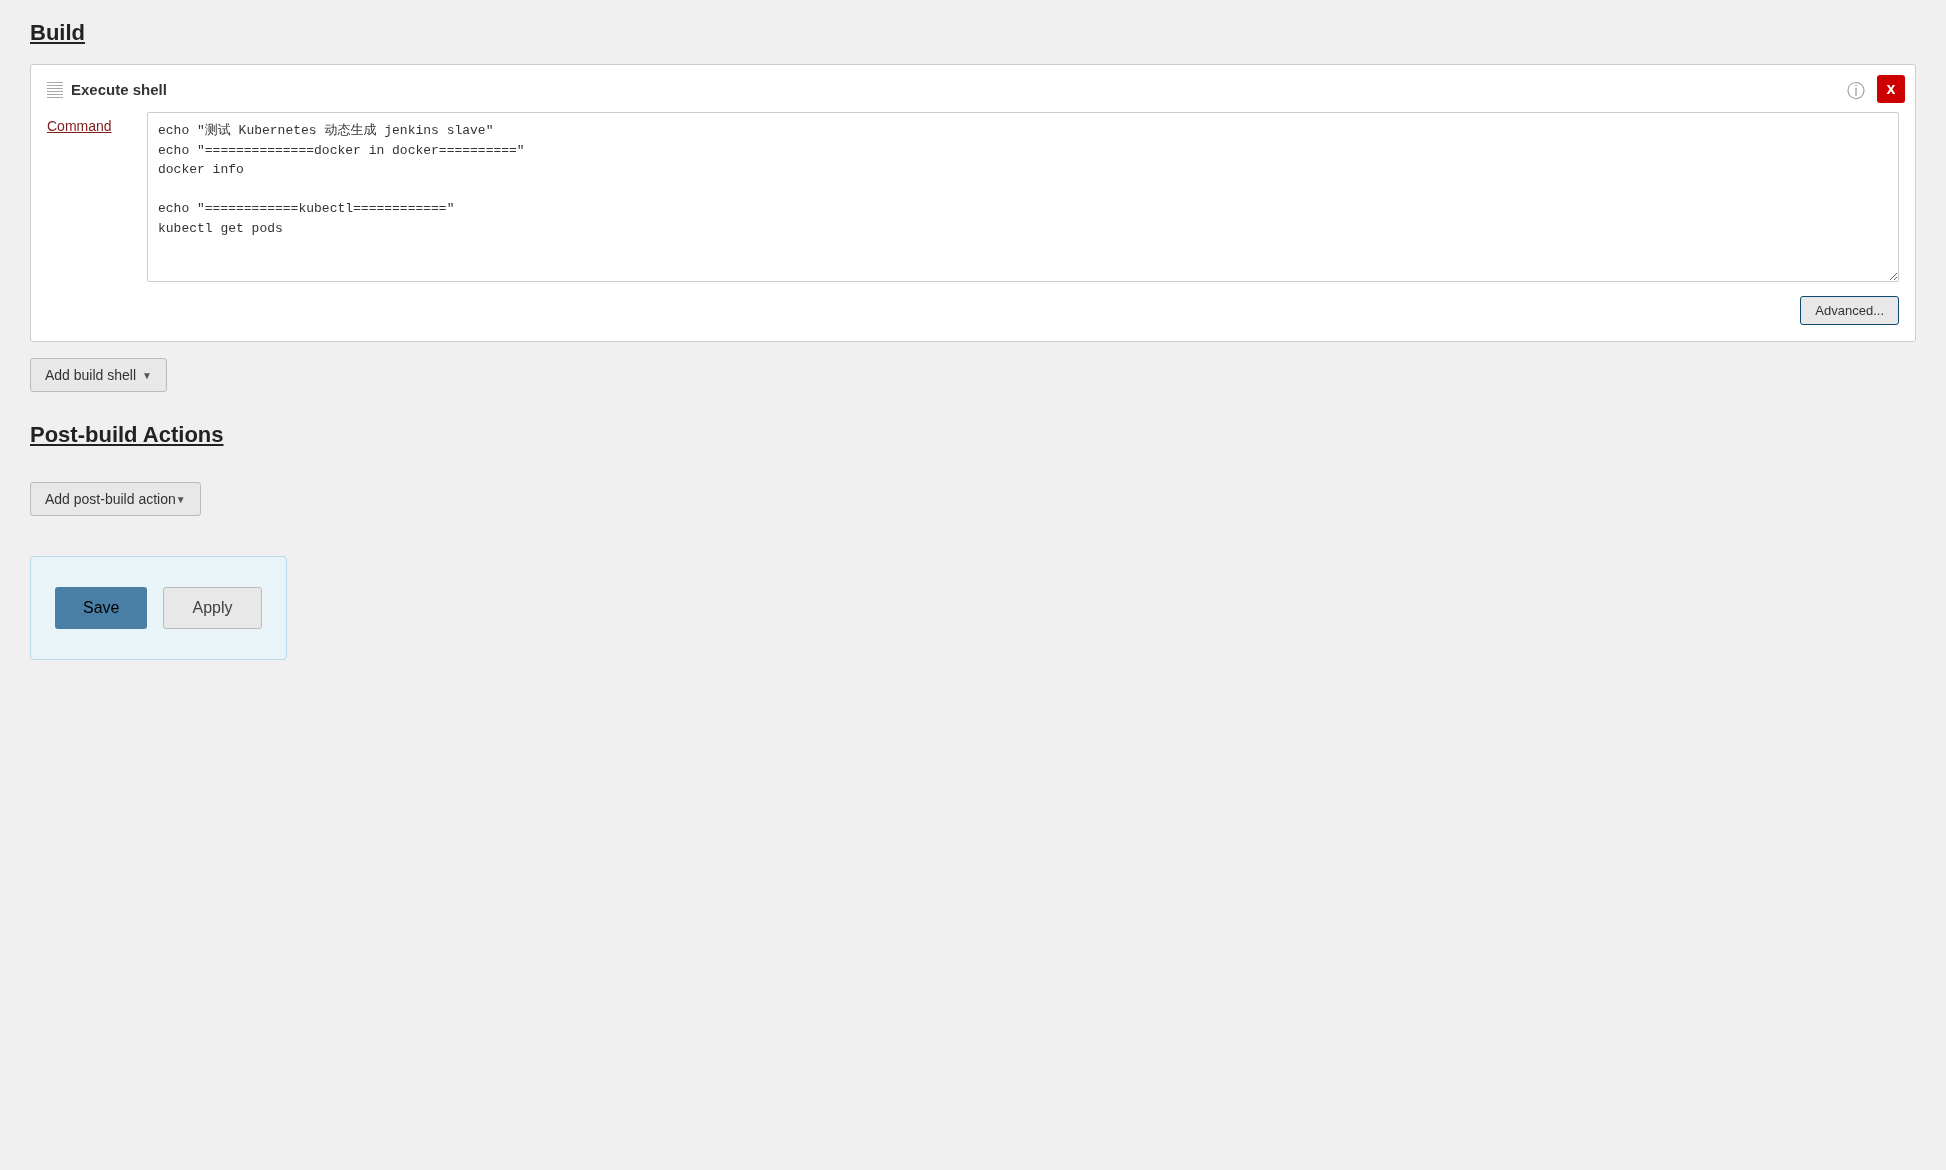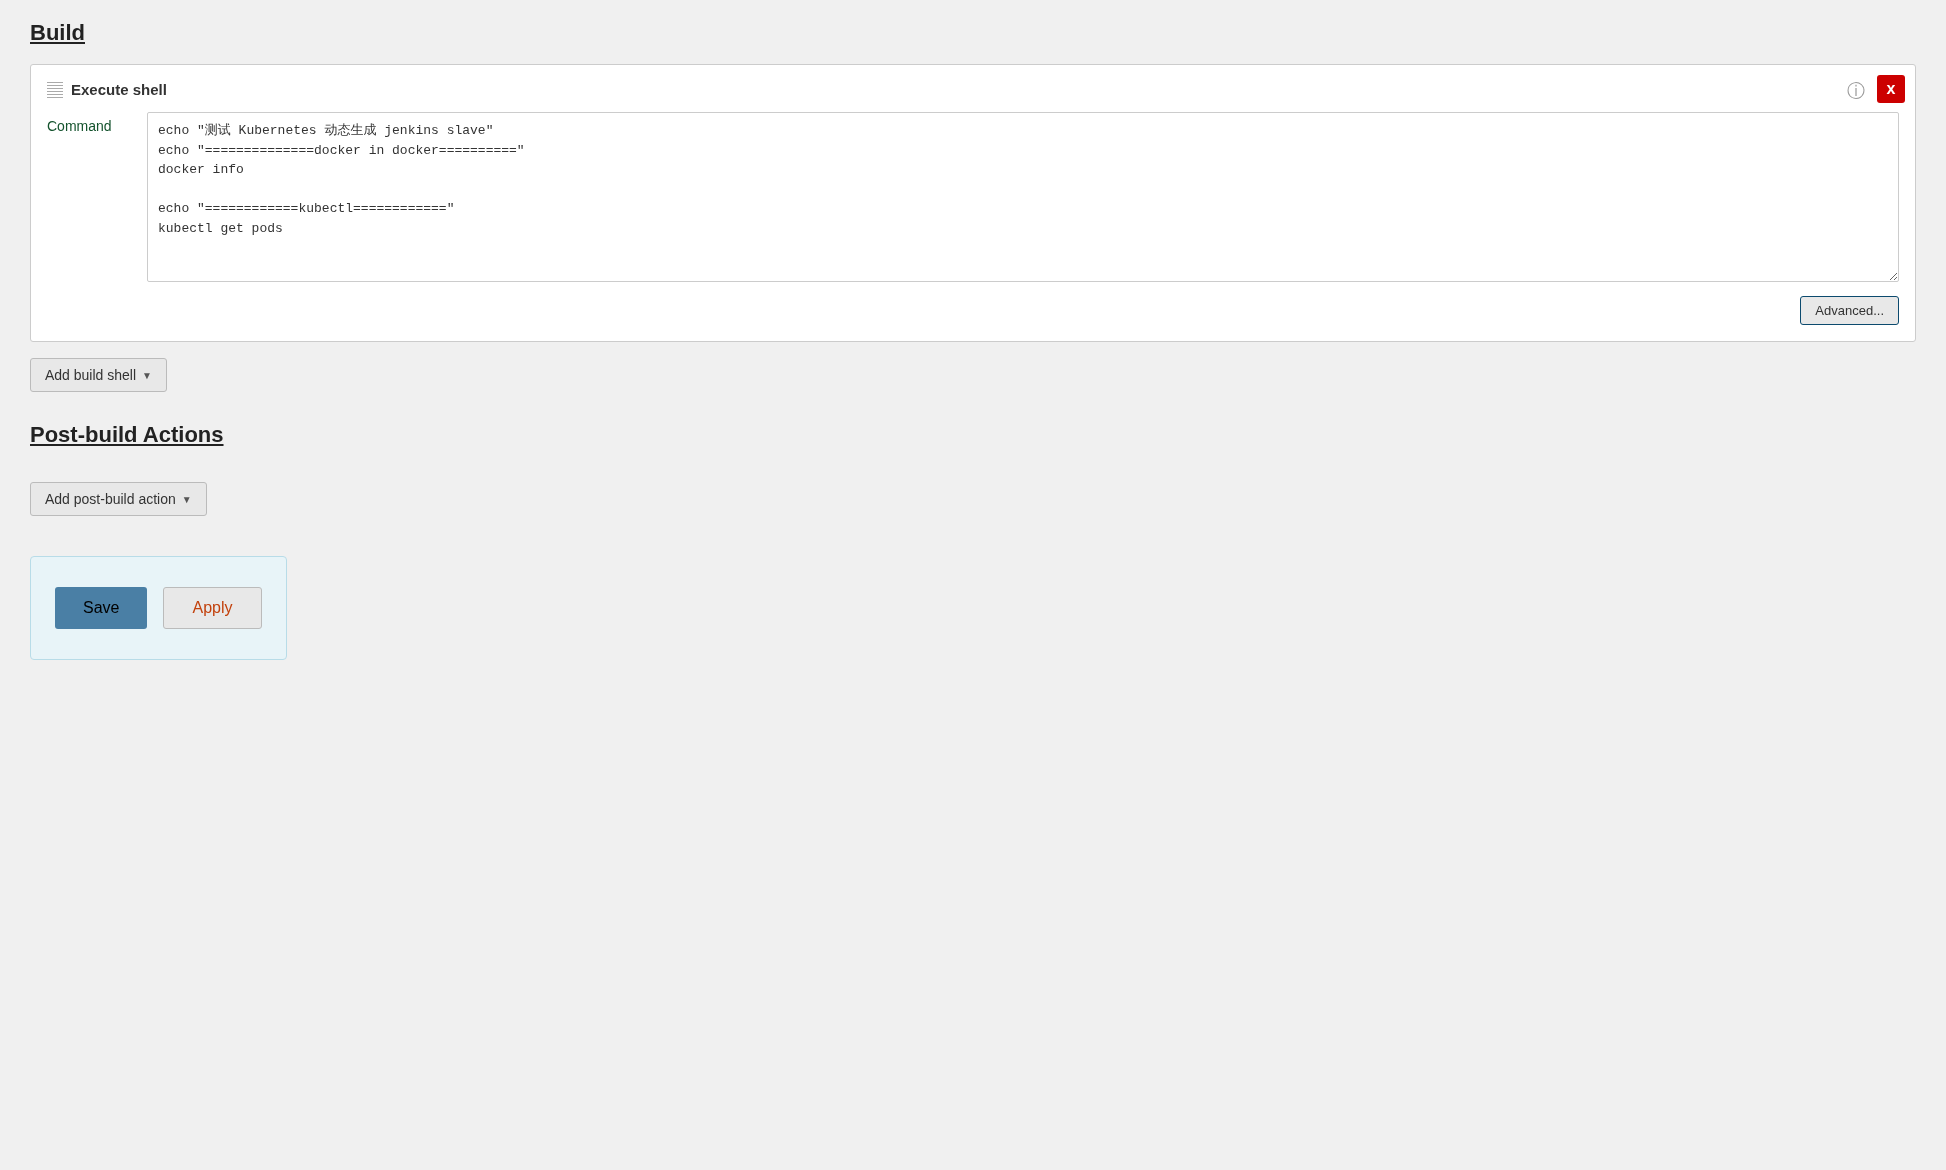--- a/index.html
+++ b/index.html
@@ -82,23 +82,24 @@
       cursor: pointer;
     }
     .command-row {
       display: flex;
       align-items: flex-start;
       margin-bottom: 10px;
     }
     .command-label {
       width: 100px;
       font-size: 14px;
-      color: #14532d;
+      color: #7f1d1d;
       padding-top: 6px;
       flex-shrink: 0;
+      text-decoration: underline;
     }
     .command-textarea {
       flex: 1;
       min-height: 170px;
       font-family: 'Courier New', Courier, monospace;
       font-size: 13px;
       border: 1px solid #ccc;
       border-radius: 2px;
       padding: 8px 10px;
       resize: vertical;
@@ -154,21 +155,20 @@
       display: inline-flex;
       align-items: center;
       background: #e8e8e8;
       border: 1px solid #bbb;
       border-radius: 3px;
       padding: 8px 14px;
       font-size: 14px;
       cursor: pointer;
       margin-top: 16px;
       color: #333;
-      gap: 6px;
     }
     .save-apply-box {
       background: #e8f4f8;
       border: 1px solid #b8dce8;
       border-radius: 4px;
       padding: 30px 24px;
       display: inline-flex;
       gap: 16px;
       margin-top: 10px;
     }
@@ -177,21 +177,21 @@
       color: #000000;
       border: none;
       border-radius: 3px;
       padding: 12px 28px;
       font-size: 16px;
       cursor: pointer;
       font-weight: normal;
     }
     .apply-btn {
       background: #e8e8e8;
-      color: #c2410c;
+      color: #404040;
       border: 1px solid #bbb;
       border-radius: 3px;
       padding: 4px 28px;
       font-size: 16px;
       cursor: pointer;
     }
     .execute-shell-container {
       position: relative;
     }
   </style>

